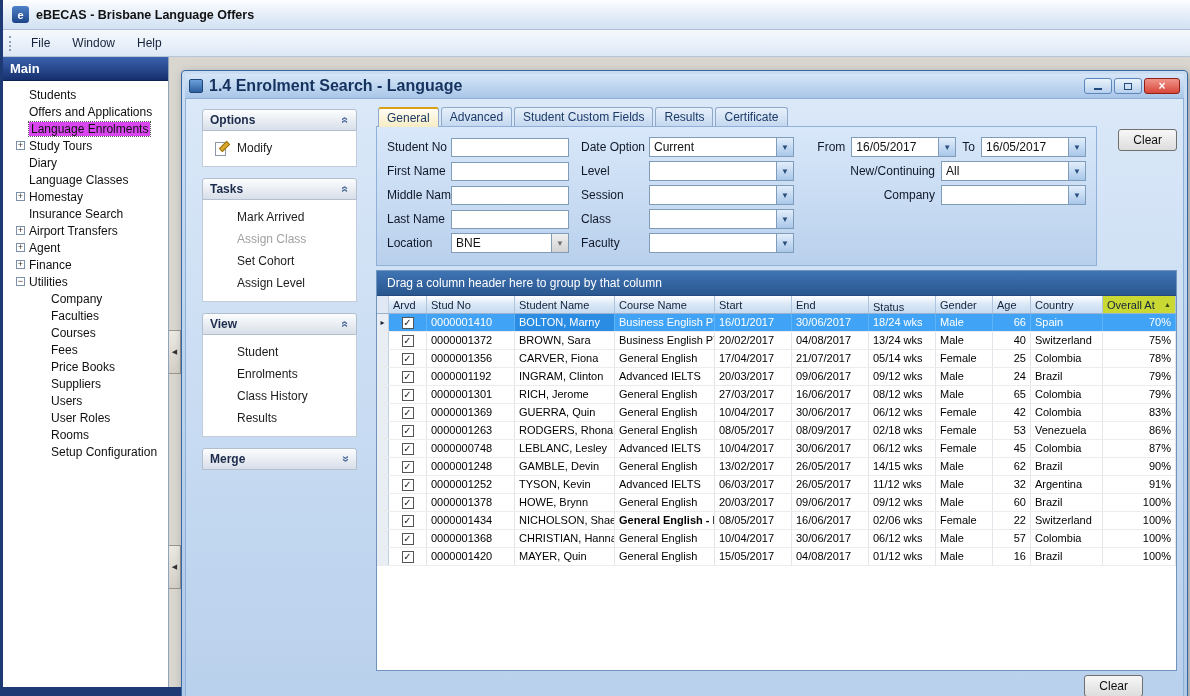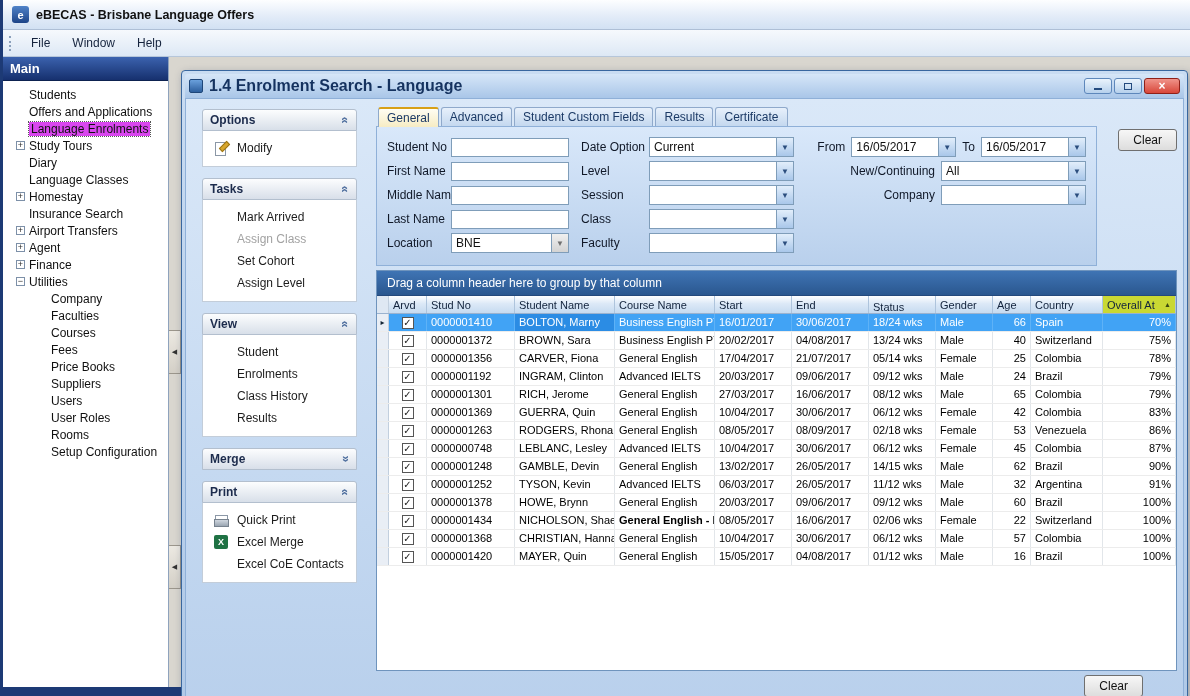--- a/index.html
+++ b/index.html
@@ -287,39 +287,20 @@
                 <span class="sec-item-label">Results</span>
               </div>
             </div>
           </div>
           <div class="section">
             <div class="sec-hd">
               <span class="sec-title">Merge</span>
               <span class="chev down">«</span>
             </div>
           </div>
-          <div class="section">
-            <div class="sec-hd">
-              <span class="sec-title">Print</span>
-              <span class="chev up">«</span>
-            </div>
-            <div class="sec-bd">
-              <div class="sec-item">
-                <span class="p-icon print-icon"></span>
-                <span class="sec-item-label">Quick Print</span>
-              </div>
-              <div class="sec-item">
-                <span class="p-icon excel-icon"></span>
-                <span class="sec-item-label">Excel Merge</span>
-              </div>
-              <div class="sec-item">
-                <span class="sec-item-label">Excel CoE Contacts</span>
-              </div>
-            </div>
-          </div>
         </div>
 
       <div class="right-area">
         <div class="top-flex">
           <div class="form-col">
             <div class="tabs">
                 <div class="tab active">General</div>
                 <div class="tab">Advanced</div>
                 <div class="tab">Student Custom Fields</div>
                 <div class="tab">Results</div>

